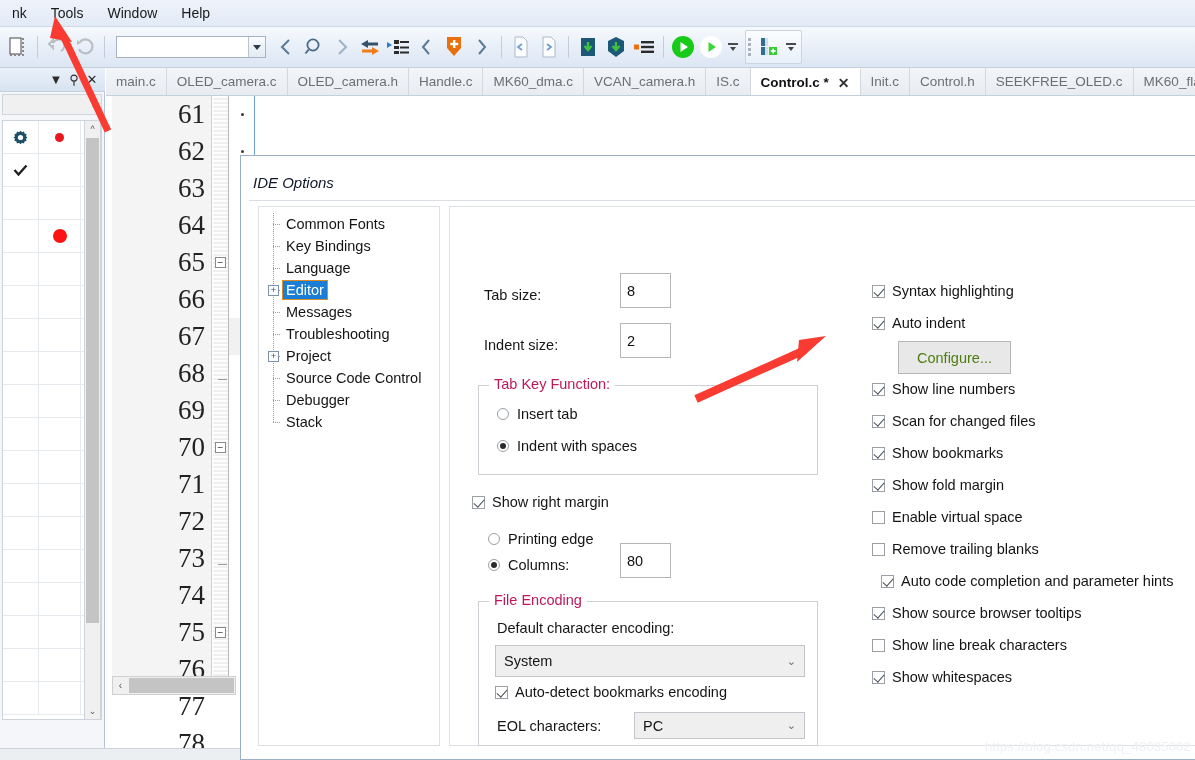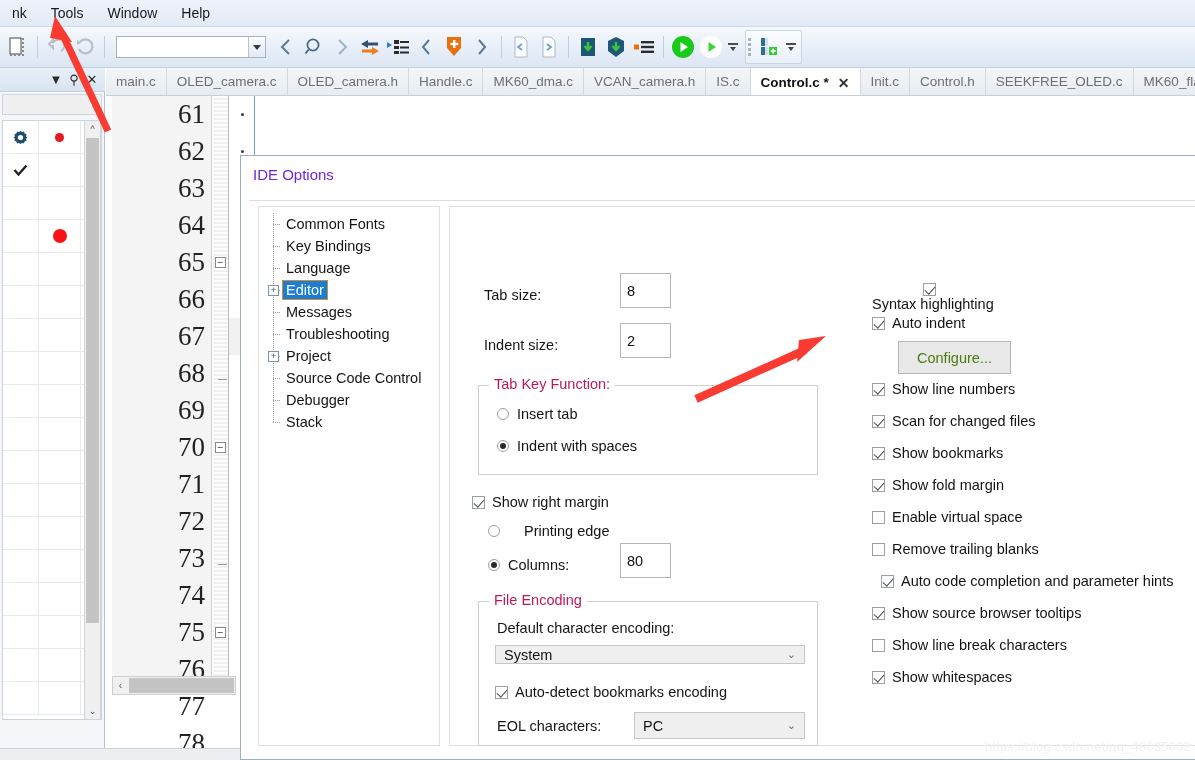--- a/index.html
+++ b/index.html
@@ -149,21 +149,21 @@
     border-top:1px solid #cdd3da;
   }
 
   
   .dialog {
     position:absolute; left:240px; top:155px; width:1000px; height:605px;
     background:#ffffff; border:1px solid #9ab0c6;
     box-shadow: 0 0 0 1px #ffffff inset;
   }
   .dlg-title {
-    position:absolute; left:12px; top:10px; font-size:15px; color:#6d28d9;
+    position:absolute; left:12px; top:18px; font-size:15px; color:#0f172a;font-style:italic;
   }
   .dlg-body {
     position:absolute; left:8px; top:44px; width:984px; height:553px;
     border-top:1px solid #dadde1;
   }
   .tree {
     position:absolute; left:9px; top:5px; width:182px; height:540px;
     background:#ffffff; border:1px solid #dcdfe3;
     padding-top:6px;
   }
@@ -755,49 +755,49 @@
           <div class="rb" style="left:18px; top:52px;">
             <span class="rbox checked"></span>
             <span>Indent with spaces</span>
           </div>
         </div>
 
         <div class="ck" style="left:22px; top:287px;">
           <span class="ckbox checked"></span>
           <span>Show right margin</span>
         </div>
-        <div class="rb" style="left:38px; top:316px;gap:16px;">
+        <div class="rb" style="left:38px; top:324px;">
           <span class="rbox"></span>
           <span>Printing edge</span>
         </div>
         <div class="rb" style="left:38px; top:350px;">
           <span class="rbox checked"></span>
           <span>Columns:</span>
         </div>
         <div class="num-field" style="left:170px; top:336px; width:51px; height:35px;">80</div>
 
         <div class="groupbox" style="left:28px; top:394px; width:340px; height:145px;">
           <div class="gb-title">File Encoding</div>
           <div class="row-label" style="left:18px; top:18px;">Default character encoding:</div>
-          <div class="dd" style="left:16px; top:43px; width:310px; height:19px;align-items:center;">
+          <div class="dd" style="left:16px; top:43px; width:310px; height:32px;align-items:center;">
             <span>System</span>
             <span class="chev">⌄</span>
           </div>
           <div class="ck" style="left:16px; top:82px;">
             <span class="ckbox checked"></span>
             <span>Auto-detect bookmarks encoding</span>
           </div>
           <div class="row-label" style="left:18px; top:116px;">EOL characters:</div>
           <div class="dd" style="left:155px; top:110px; width:171px; height:27px;">
             <span>PC</span>
             <span class="chev">⌄</span>
           </div>
         </div>
 
-        <div class="ck" style="left:422px; top:76px;flex-direction:column;">
+        <div class="ck" style="left:422px; top:76px;">
           <span class="ckbox checked"></span>
           <span>Syntax highlighting</span>
         </div>
         <div class="ck" style="left:422px; top:108px;">
           <span class="ckbox checked"></span>
           <span>Auto indent</span>
         </div>
         <div class="btn" style="left:448px; top:134px; width:113px; height:33px;">Configure...</div>
 
         <div class="ck" style="left:422px; top:174px;">

